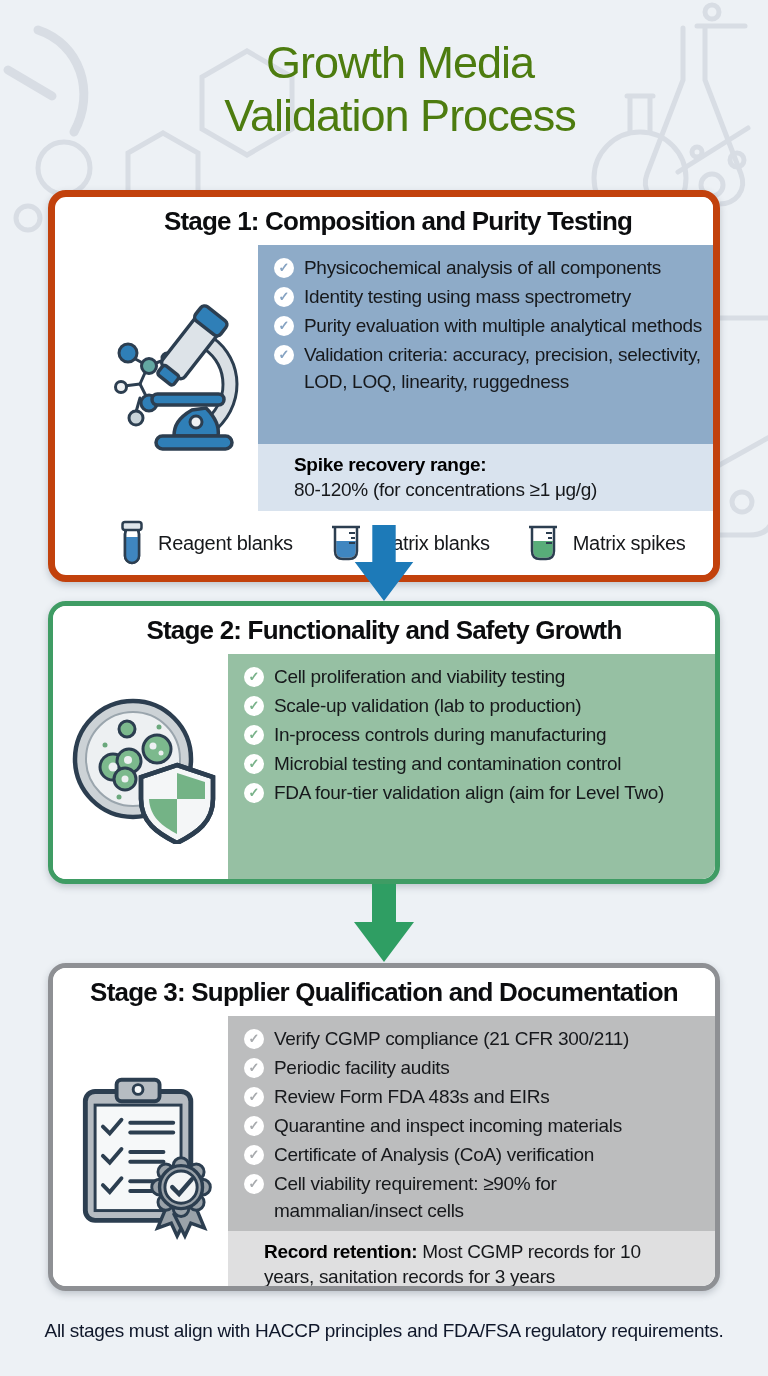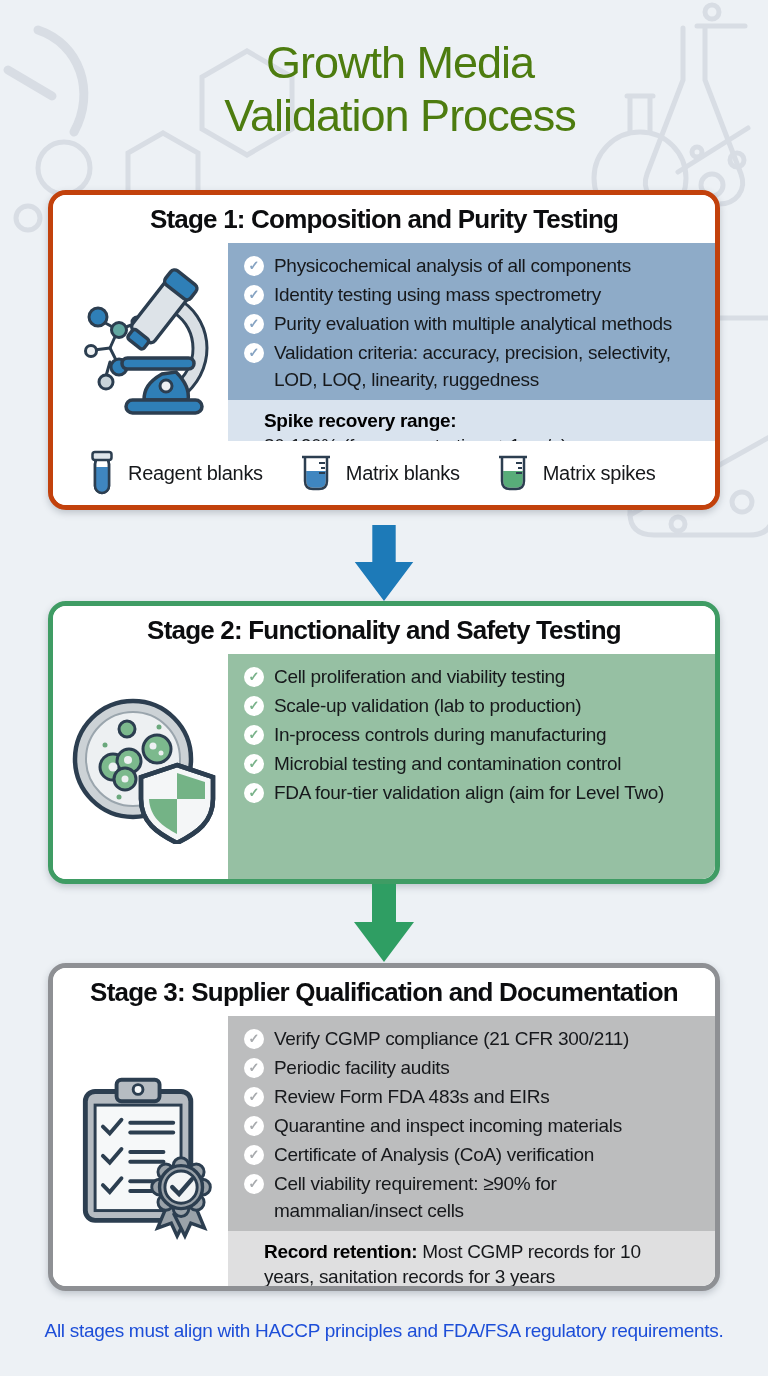--- a/index.html
+++ b/index.html
@@ -16,21 +16,21 @@
     top:36px; left:16px; width:768px; text-align:center;
     font-size:45px; font-weight:normal; line-height:53px; letter-spacing:-1px; color:#4d7c0f;
   }
   .title span { display:block; }
 
   .stage {
     left:48px; width:672px; background:#fff;
     border-radius:18px; display:flex; flex-direction:column; overflow:hidden;
     box-shadow:0 3px 7px rgba(50,62,80,.25);
   }
-  .stage1 { top:190px; height:320px; border:5px solid #c2410c; }
+  .stage1 { top:190px; height:392px; border:7px solid #c2410c;padding-left:28px; }
   .stage2 { top:601px; height:283px; border:5px solid #3f9c64; }
   .stage3 { top:963px; height:328px; border:5px solid #8e9094; }
 
   .stage-header {
     height:48px; background:#fff; display:flex; align-items:center; justify-content:center;
     font-size:26px; font-weight:bold; letter-spacing:-0.8px; color:#0c0d0f; flex:0 0 auto;
   }
   .stage-body { display:flex; flex:1; min-height:0; }
   .icon-panel { flex:0 0 175px; background:#fff; display:flex; align-items:center; justify-content:center; }
   .content { flex:1; display:flex; flex-direction:column; min-height:0; }
@@ -65,21 +65,21 @@
   }
   .sample { display:flex; align-items:center; gap:13px; }
   .sample-label { font-size:20px; letter-spacing:-0.3px; }
 
   .arrow { left:0; width:768px; display:flex; justify-content:center; }
   .arrow1 { top:525px; }
   .arrow2 { top:884px; }
 
   .footer {
     top:1320px; left:0; width:768px; text-align:center;
-    font-size:19px; letter-spacing:-0.3px; color:#1d4ed8;
+    font-size:19px; letter-spacing:-0.3px; color:#0f172a;
   }
 </style>
 </head>
 <body>
 
 <div class="page">
 
   <svg class="decor" viewBox="0 0 768 1376" fill="none" stroke="#d8dde4" stroke-width="5" stroke-linecap="round">
     <path d="M38,30 C80,44 96,92 74,132" stroke-width="9"></path>
     <line x1="8" y1="70" x2="52" y2="96" stroke-width="9"></line>
@@ -215,21 +215,21 @@
     </div>
   </section>
 
   <div class="layer arrow arrow1">
     <svg width="76" height="76" viewBox="0 0 76 78">
       <path d="M26,0 h24 v38 h18 L38,78 L8,38 h18 z" fill="#1d7ab8"></path>
     </svg>
   </div>
 
   <section class="layer stage stage2">
-    <header class="stage-header">Stage 2: Functionality and Safety Testing</header>
+    <header class="stage-header">Stage 2: Functionality and Safety Growth</header>
     <div class="stage-body">
       <div class="icon-panel">
         <svg width="160" height="155" viewBox="0 0 160 155">
           <circle cx="72" cy="70" r="58" fill="#ccd2d6" stroke="#2c3e50" stroke-width="4.5"></circle>
           <circle cx="72" cy="70" r="47" fill="#edf0f2" stroke="#9aa5ad" stroke-width="2"></circle>
           <g fill="#7cb98d" stroke="#2c3e50" stroke-width="3">
             <circle cx="52" cy="78" r="13"></circle>
               <circle cx="68" cy="72" r="12"></circle>
               <circle cx="64" cy="90" r="11"></circle>
             <circle cx="96" cy="60" r="14"></circle>

